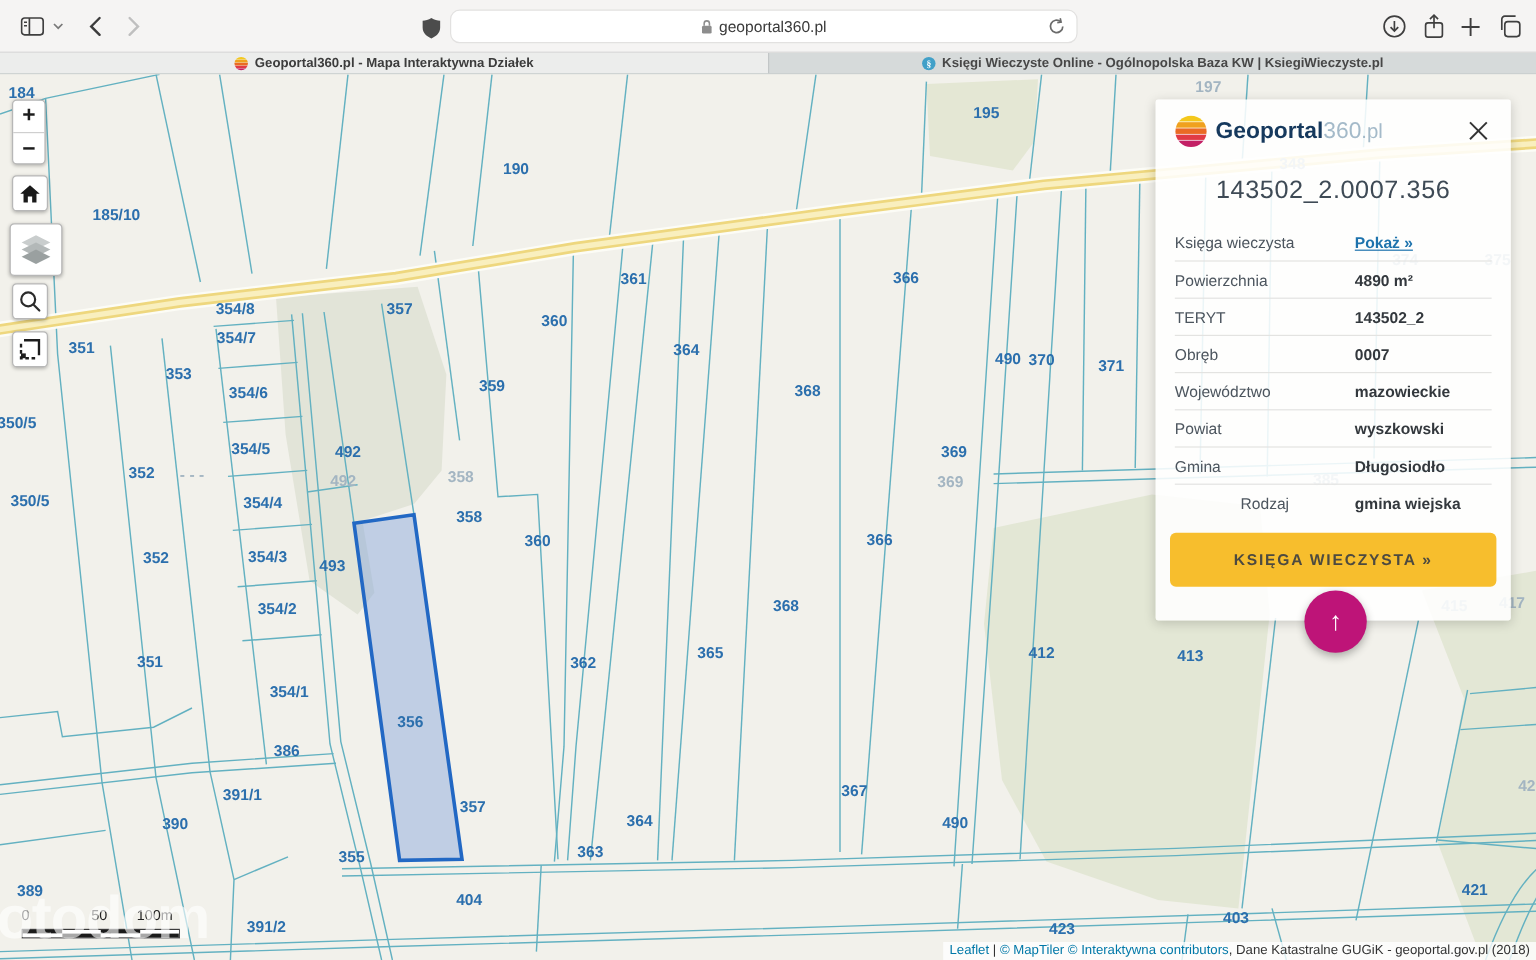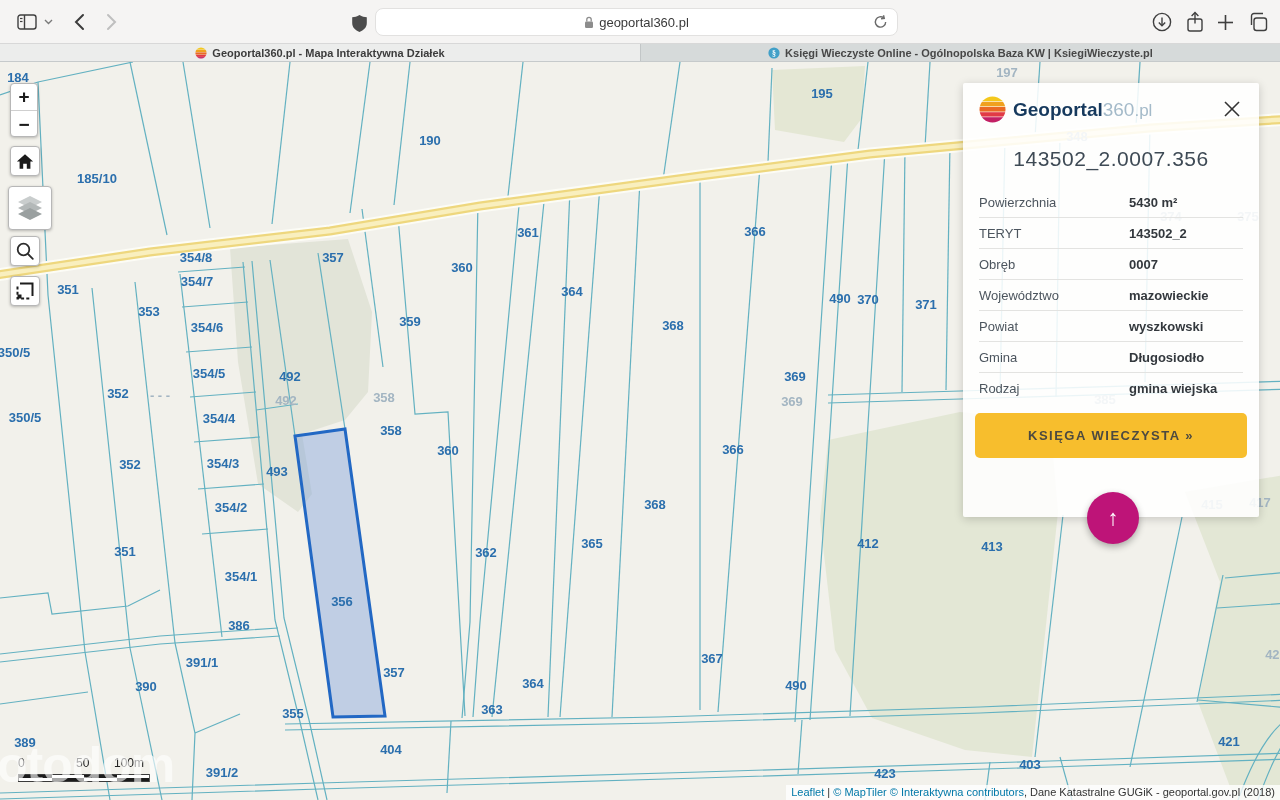--- a/index.html
+++ b/index.html
@@ -79,21 +79,21 @@
   #logo-text .geo { color:#16395d; font-weight:bold; }
   #logo-text .num { color:#a4bac9; font-weight:normal; }
   #logo-text .tld { color:#a4bac9; font-weight:normal; font-size:17px; }
   #panel-close { position:absolute; right:16px; top:15px; width:22px; height:22px;
     cursor:pointer; }
   #parcel-id { margin-top:24px; text-align:center; font-size:21px; color:#3e4a55;
     letter-spacing:0.5px; }
   #rows { margin:16px 16px 0 16px; }
   .prow { display:flex; align-items:baseline; padding:8px 0 7px 0;
     border-bottom:1px solid #e3e3e1; font-size:13px; }
-  .prow:last-child { border-bottom:none; }
+  .prow:last-child { border-bottom:none;text-align:center; }
   .prow .lab { flex:0 0 150px; color:#4c555e; }
   .prow .val { color:#33383d; font-weight:bold; }
   .prow .val a { color:#1e73ad; text-decoration:underline; cursor:pointer; }
   #kw-button { display:block; margin:10px 12px 0 12px; width:calc(100% - 24px);
     height:45px; background:#f7be2d; border:none; border-radius:5px;
     font:bold 13px "Liberation Sans",sans-serif; letter-spacing:1.5px;
     color:#4d4a40; cursor:pointer; }
 
   #scroll-top { position:absolute; left:1087px; top:430px; width:52px; height:52px;
     border-radius:50%; background:#be1478; border:none; z-index:7; cursor:pointer;
@@ -460,22 +460,26 @@
           <line x1="4" y1="4" x2="18" y2="18" stroke="#333" stroke-width="1.6"></line>
           <line x1="18" y1="4" x2="4" y2="18" stroke="#333" stroke-width="1.6"></line>
         </svg>
       </span>
     </div>
 
     <div id="parcel-id">143502_2.0007.356</div>
 
     <div id="rows">
       <div class="prow">
+        <span class="lab">Księga wieczysta</span>
+        <span class="val"><a>Pokaż »</a></span>
+      </div>
+      <div class="prow">
         <span class="lab">Powierzchnia</span>
-        <span class="val">5430 m²</span>
+        <span class="val">4890 m²</span>
       </div>
       <div class="prow">
         <span class="lab">TERYT</span>
         <span class="val">143502_2</span>
       </div>
       <div class="prow">
         <span class="lab">Obręb</span>
         <span class="val">0007</span>
       </div>
       <div class="prow">

